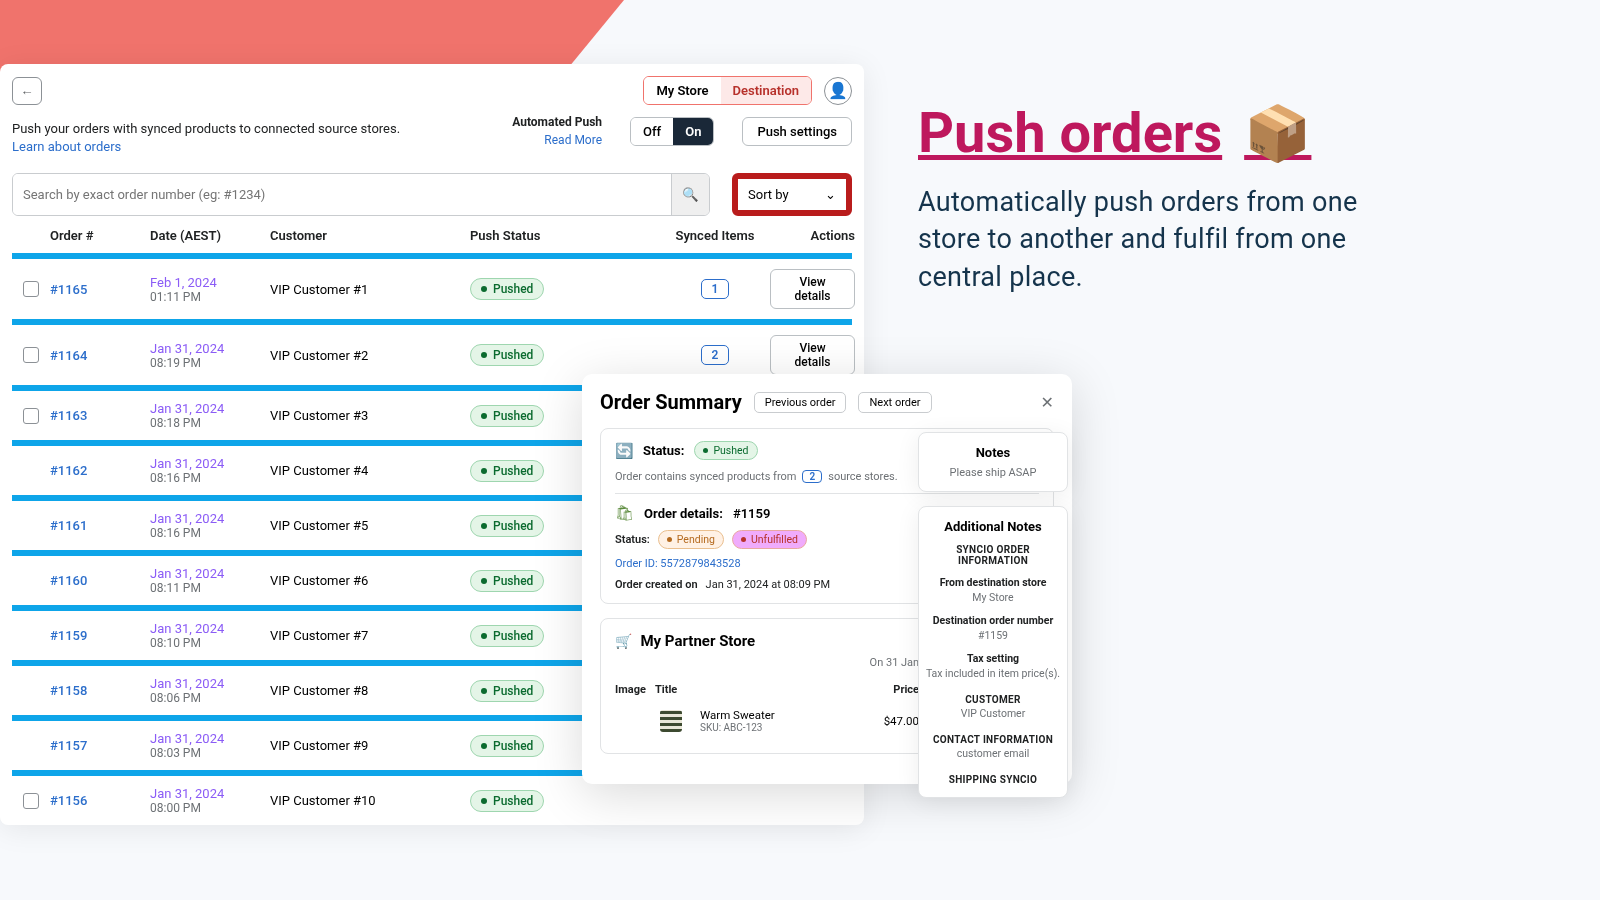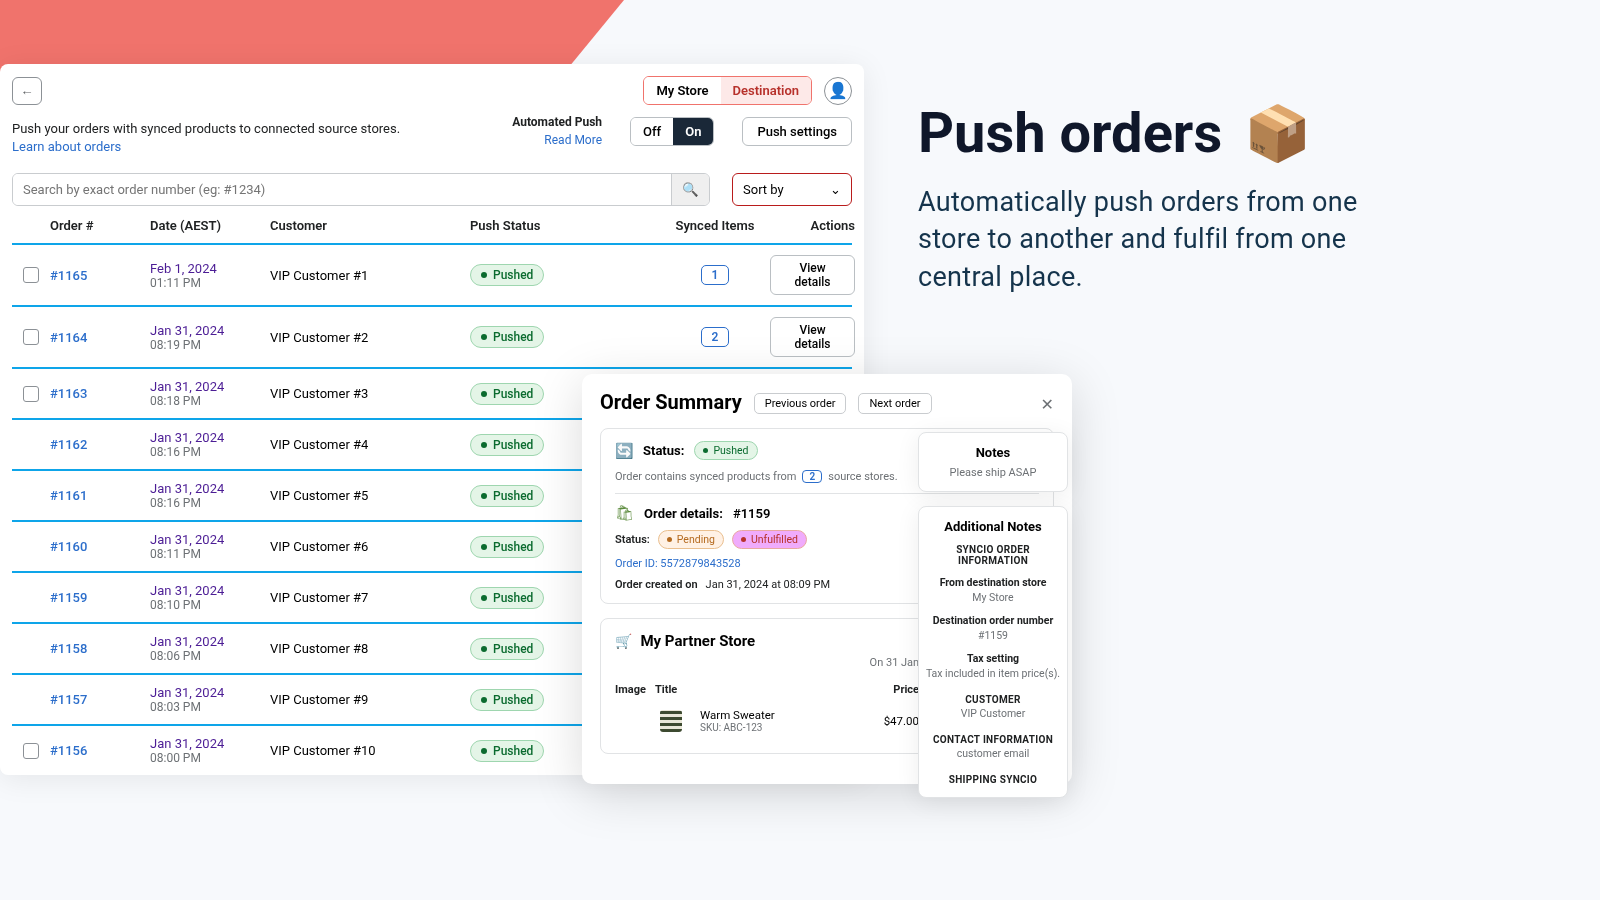--- a/index.html
+++ b/index.html
@@ -27,49 +27,49 @@
   .read-more { color:#2c6ecb; font-size:12px; }
   .toggle-group { display:flex; border-radius:6px; overflow:hidden; border:1px solid #babfc3; }
   .toggle-btn { padding: 6px 12px; font-size:13px; font-weight:500; background:#fff; border:none; cursor:pointer; }
   .toggle-btn.active { background:#1a2838; color:#fff; font-weight:600; }
   .push-settings-btn { padding:6px 14px; border:1.5px solid #babfc3; border-radius:6px; background:#fff; font-size:13px; font-weight:500; cursor:pointer; }
 
   .search-row { display:flex; gap:22px; margin-top:18px; }
   .search-box { flex:1; display:flex; border:1px solid #c9cccf; border-radius:6px; overflow:hidden; }
   .search-input { flex:1; border:none; padding:8px 10px; font-size:13px; outline:none; }
   .search-btn { width:38px; background:#efefef; display:flex; align-items:center; justify-content:center; border:none; border-left:1px solid #c9cccf; cursor:pointer; }
-  .sort-by { width:120px; border:1px solid #b91c1c; border-radius:6px; padding:8px 10px; font-size:13px; display:flex; justify-content:space-between; align-items:center; cursor:pointer; background:#fff; }
+  .sort-by { width:120px; border:6px solid #b91c1c; border-radius:6px; padding:8px 10px; font-size:13px; display:flex; justify-content:space-between; align-items:center; cursor:pointer; background:#fff; }
 
   .table-head { display:grid; grid-template-columns: 38px 100px 120px 200px 190px 110px 85px; align-items:center; padding:12px 0 10px; font-size:13px; font-weight:600; color:#202223; }
   .table-head .ac { text-align:right; }
   .table-head .si { text-align:center; }
 
-  .row { display:grid; grid-template-columns: 38px 100px 120px 200px 190px 110px 85px; align-items:center; padding:10px 0; border-top:2px solid #0ea5e9; font-size:13px; }
+  .row { display:grid; grid-template-columns: 38px 100px 120px 200px 190px 110px 85px; align-items:center; padding:10px 0; border-top:6px solid #0ea5e9; font-size:13px; }
   .row .cb { display:flex; justify-content:center; }
   .checkbox { width:16px; height:16px; border:1.5px solid #8c9196; border-radius:3px; }
   .order-link { color:#2c6ecb; font-weight:500; cursor:pointer; }
-  .date-col .d { font-size:13px; color:#4c1d95; }
+  .date-col .d { font-size:13px; color:#8b5cf6; }
   .date-col .t { font-size:12px; color:#6d7175; }
   .badge { display:inline-flex; align-items:center; gap:6px; padding:3px 10px; border-radius:12px; font-size:12px; font-weight:500; }
   .badge.pushed { background:#e4f5e7; color:#0b6b2f; border:1px solid #9ed6af; }
   .badge.pushed::before { content:''; width:6px; height:6px; border-radius:50%; background:#0b6b2f; }
   .count-badge { display:inline-block; border:1px solid #2c6ecb; color:#2c6ecb; border-radius:5px; padding:2px 10px; font-size:12px; font-weight:600; }
   .si-col { text-align:center; }
   .view-btn { border:1.5px solid #babfc3; border-radius:6px; padding:5px 10px; font-size:12px; font-weight:500; background:#fff; cursor:pointer; }
   .ac-col { text-align:right; }
 
   
   .marketing { position:absolute; left:918px; top:100px; width:480px; }
-  .mk-title { font-size:56px; font-weight:700; color:#0f172a; display:flex; align-items:center; gap:22px; }
+  .mk-title { font-size:56px; font-weight:700; color:#be185d; display:flex; align-items:center; gap:22px;text-decoration:underline; }
   .box-icon { font-size:54px; }
   .mk-sub { font-size:27px; color:#15344c; margin-top:18px; line-height:1.38; letter-spacing:.3px; }
 
   
   .modal { position:absolute; left:582px; top:374px; width:490px; background:#fff; border-radius:10px; box-shadow:0 10px 50px rgba(0,0,0,.15); padding:16px 18px; }
-  .modal-head { display:flex; align-items:flex-end; gap:12px; margin-bottom:14px; }
+  .modal-head { display:flex; align-items:center; gap:12px; margin-bottom:14px; }
   .modal-title { font-size:20px; font-weight:700; }
   .nav-btn { border:1px solid #c9cccf; border-radius:5px; padding:3px 10px; font-size:11px; background:#fff; cursor:pointer; }
   .close-btn { margin-left:auto; cursor:pointer; color:#6d7175; font-size:16px; }
 
   .card { border:1px solid #e1e3e5; border-radius:8px; padding:12px 14px; margin-bottom:14px; }
   .status-line { display:flex; align-items:center; gap:10px; margin-bottom:10px;}
   .status-icon { width:18px; height:18px; font-size:15px; }
   .status-label { font-size:13px; font-weight:700; }
   .mini-badge { display:inline-flex; align-items:center; gap:5px; padding:2px 8px; border-radius:10px; font-size:10.5px; border:1px solid; }
   .mini-badge.green { background:#e4f5e7; color:#0b6b2f; border-color:#9ed6af; }

